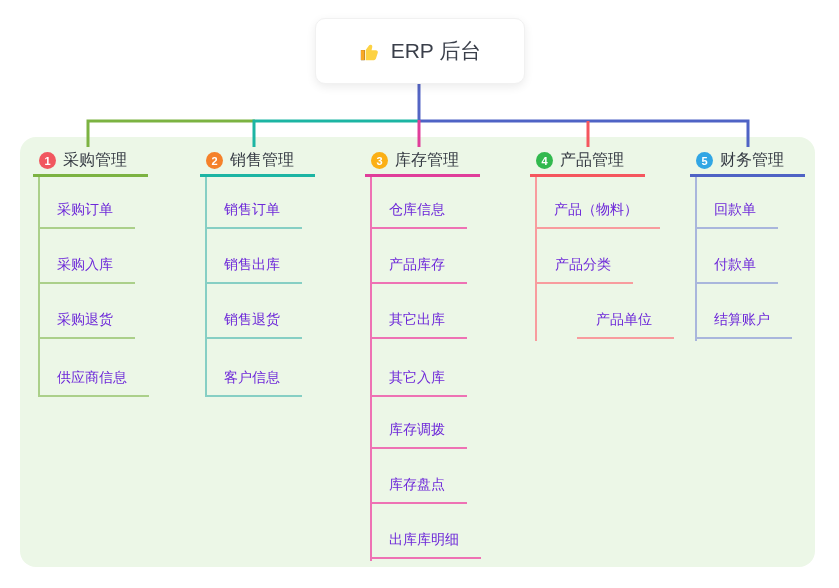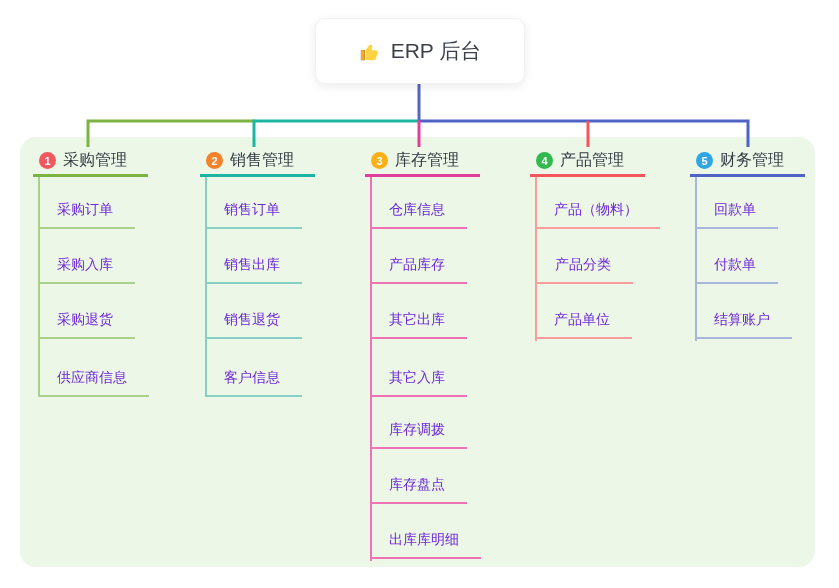--- a/index.html
+++ b/index.html
@@ -89,21 +89,21 @@
   </div>
 
   <div class="branch" style="left:530px">
     <div class="branch-header" style="border-bottom-color: rgb(245, 86, 94);">
       <span class="badge" style="background: rgb(50, 185, 78);">4</span>
       <span>产品管理</span>
     </div>
     <div class="spine" style="height: 164px; background: rgb(248, 156, 158);"></div>
     <div class="child c0" style="border-bottom-color: rgb(248, 156, 158);">产品（物料）</div>
     <div class="child c1" style="border-bottom-color: rgb(248, 156, 158); padding-left: 20px;">产品分类</div>
-    <div class="child c2" style="border-bottom-color: rgb(248, 156, 158);">产品单位</div>
+    <div class="child c2" style="border-bottom-color: rgb(248, 156, 158); margin-left: 42px;">产品单位</div>
   </div>
 
   <div class="branch" style="left:690px">
     <div class="branch-header" style="border-bottom-color: rgb(79, 99, 197);">
       <span class="badge" style="background: rgb(49, 166, 228);">5</span>
       <span>财务管理</span>
     </div>
     <div class="spine" style="height: 164px; background: rgb(169, 182, 220);"></div>
     <div class="child c0" style="border-bottom-color: rgb(169, 182, 220);">回款单</div>
     <div class="child c1" style="border-bottom-color: rgb(169, 182, 220);">付款单</div>

